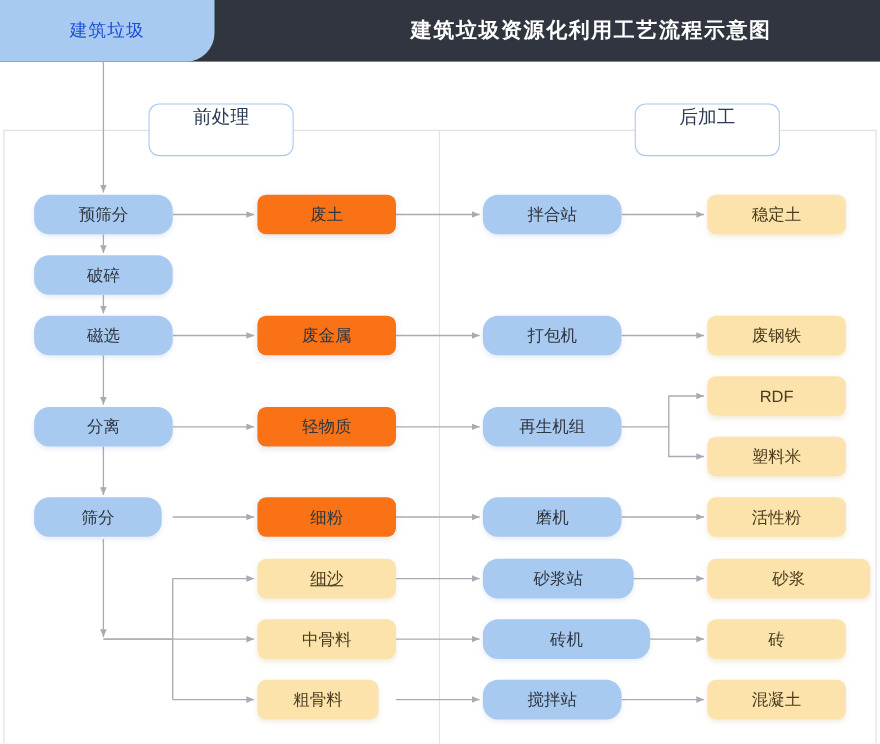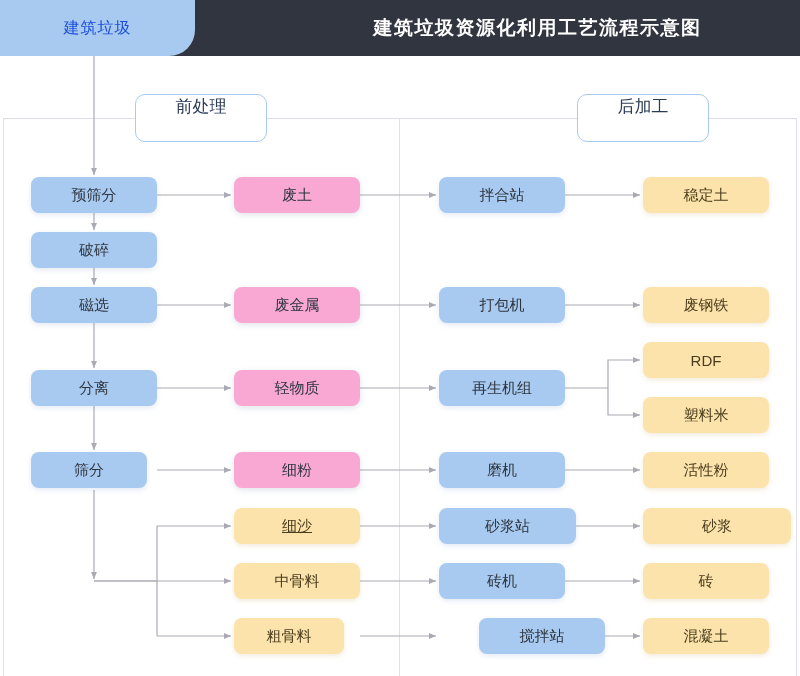--- a/index.html
+++ b/index.html
@@ -43,22 +43,22 @@
   }
   #sect-pre{left:135px;top:94px;width:130px;}
   #sect-post{left:557px;top:94px;width:130px;margin-left:20px;}
 
   
   .node{
     position:absolute;height:36px;border-radius:8px;
     display:flex;align-items:center;justify-content:center;
     font-size:15px;z-index:3;box-sizing:border-box;
   }
-  .node.blue{background:#a8caf0;color:#2f3640;box-shadow:0 2px 5px rgba(120,150,200,.20);}
-  .node.white{background:#f9a8d4;color:#2f3640;box-shadow:0 2px 6px rgba(120,130,160,.22);}
+  .node.blue{background:#a8caf0;color:#2f3640;box-shadow:0 2px 5px rgba(120,150,200,.20);border-radius:14px;}
+  .node.white{background:#f97316;color:#2f3640;box-shadow:0 2px 6px rgba(120,130,160,.22);}
   .node.yellow{background:#fbe3ab;color:#4a3c1d;box-shadow:0 2px 5px rgba(200,170,100,.22);}
 
   
   .svg-layer{position:absolute;left:0;top:0;width:800px;height:676px;z-index:2;pointer-events:none;}
 </style>
 </head>
 <body>
 
 <div id="root">
 
@@ -174,24 +174,24 @@
       </div>
       <div class="node blue" style="left: 439px; top: 370px; width: 126px;">
         <span>再生机组</span>
       </div>
       <div class="node blue" style="left: 439px; top: 452px; width: 126px;">
         <span>磨机</span>
       </div>
       <div class="node blue" style="left: 439px; top: 508px; width: 137px;">
         <span>砂浆站</span>
       </div>
-      <div class="node blue" style="left: 439px; top: 563px; width: 126px;">
+      <div class="node blue" style="left: 439px; top: 563px; width: 152px;">
         <span>砖机</span>
       </div>
-      <div class="node blue" style="left: 439px; top: 618px; width: 126px; margin-left: 40px;">
+      <div class="node blue" style="left: 439px; top: 618px; width: 126px;">
         <span>搅拌站</span>
       </div>
       <div class="node yellow" style="left: 643px; top: 177px; width: 126px;">
         <span>稳定土</span>
       </div>
       <div class="node yellow" style="left: 643px; top: 287px; width: 126px;">
         <span>废钢铁</span>
       </div>
       <div class="node yellow" style="left: 643px; top: 342px; width: 126px;">
         <span>RDF</span>

